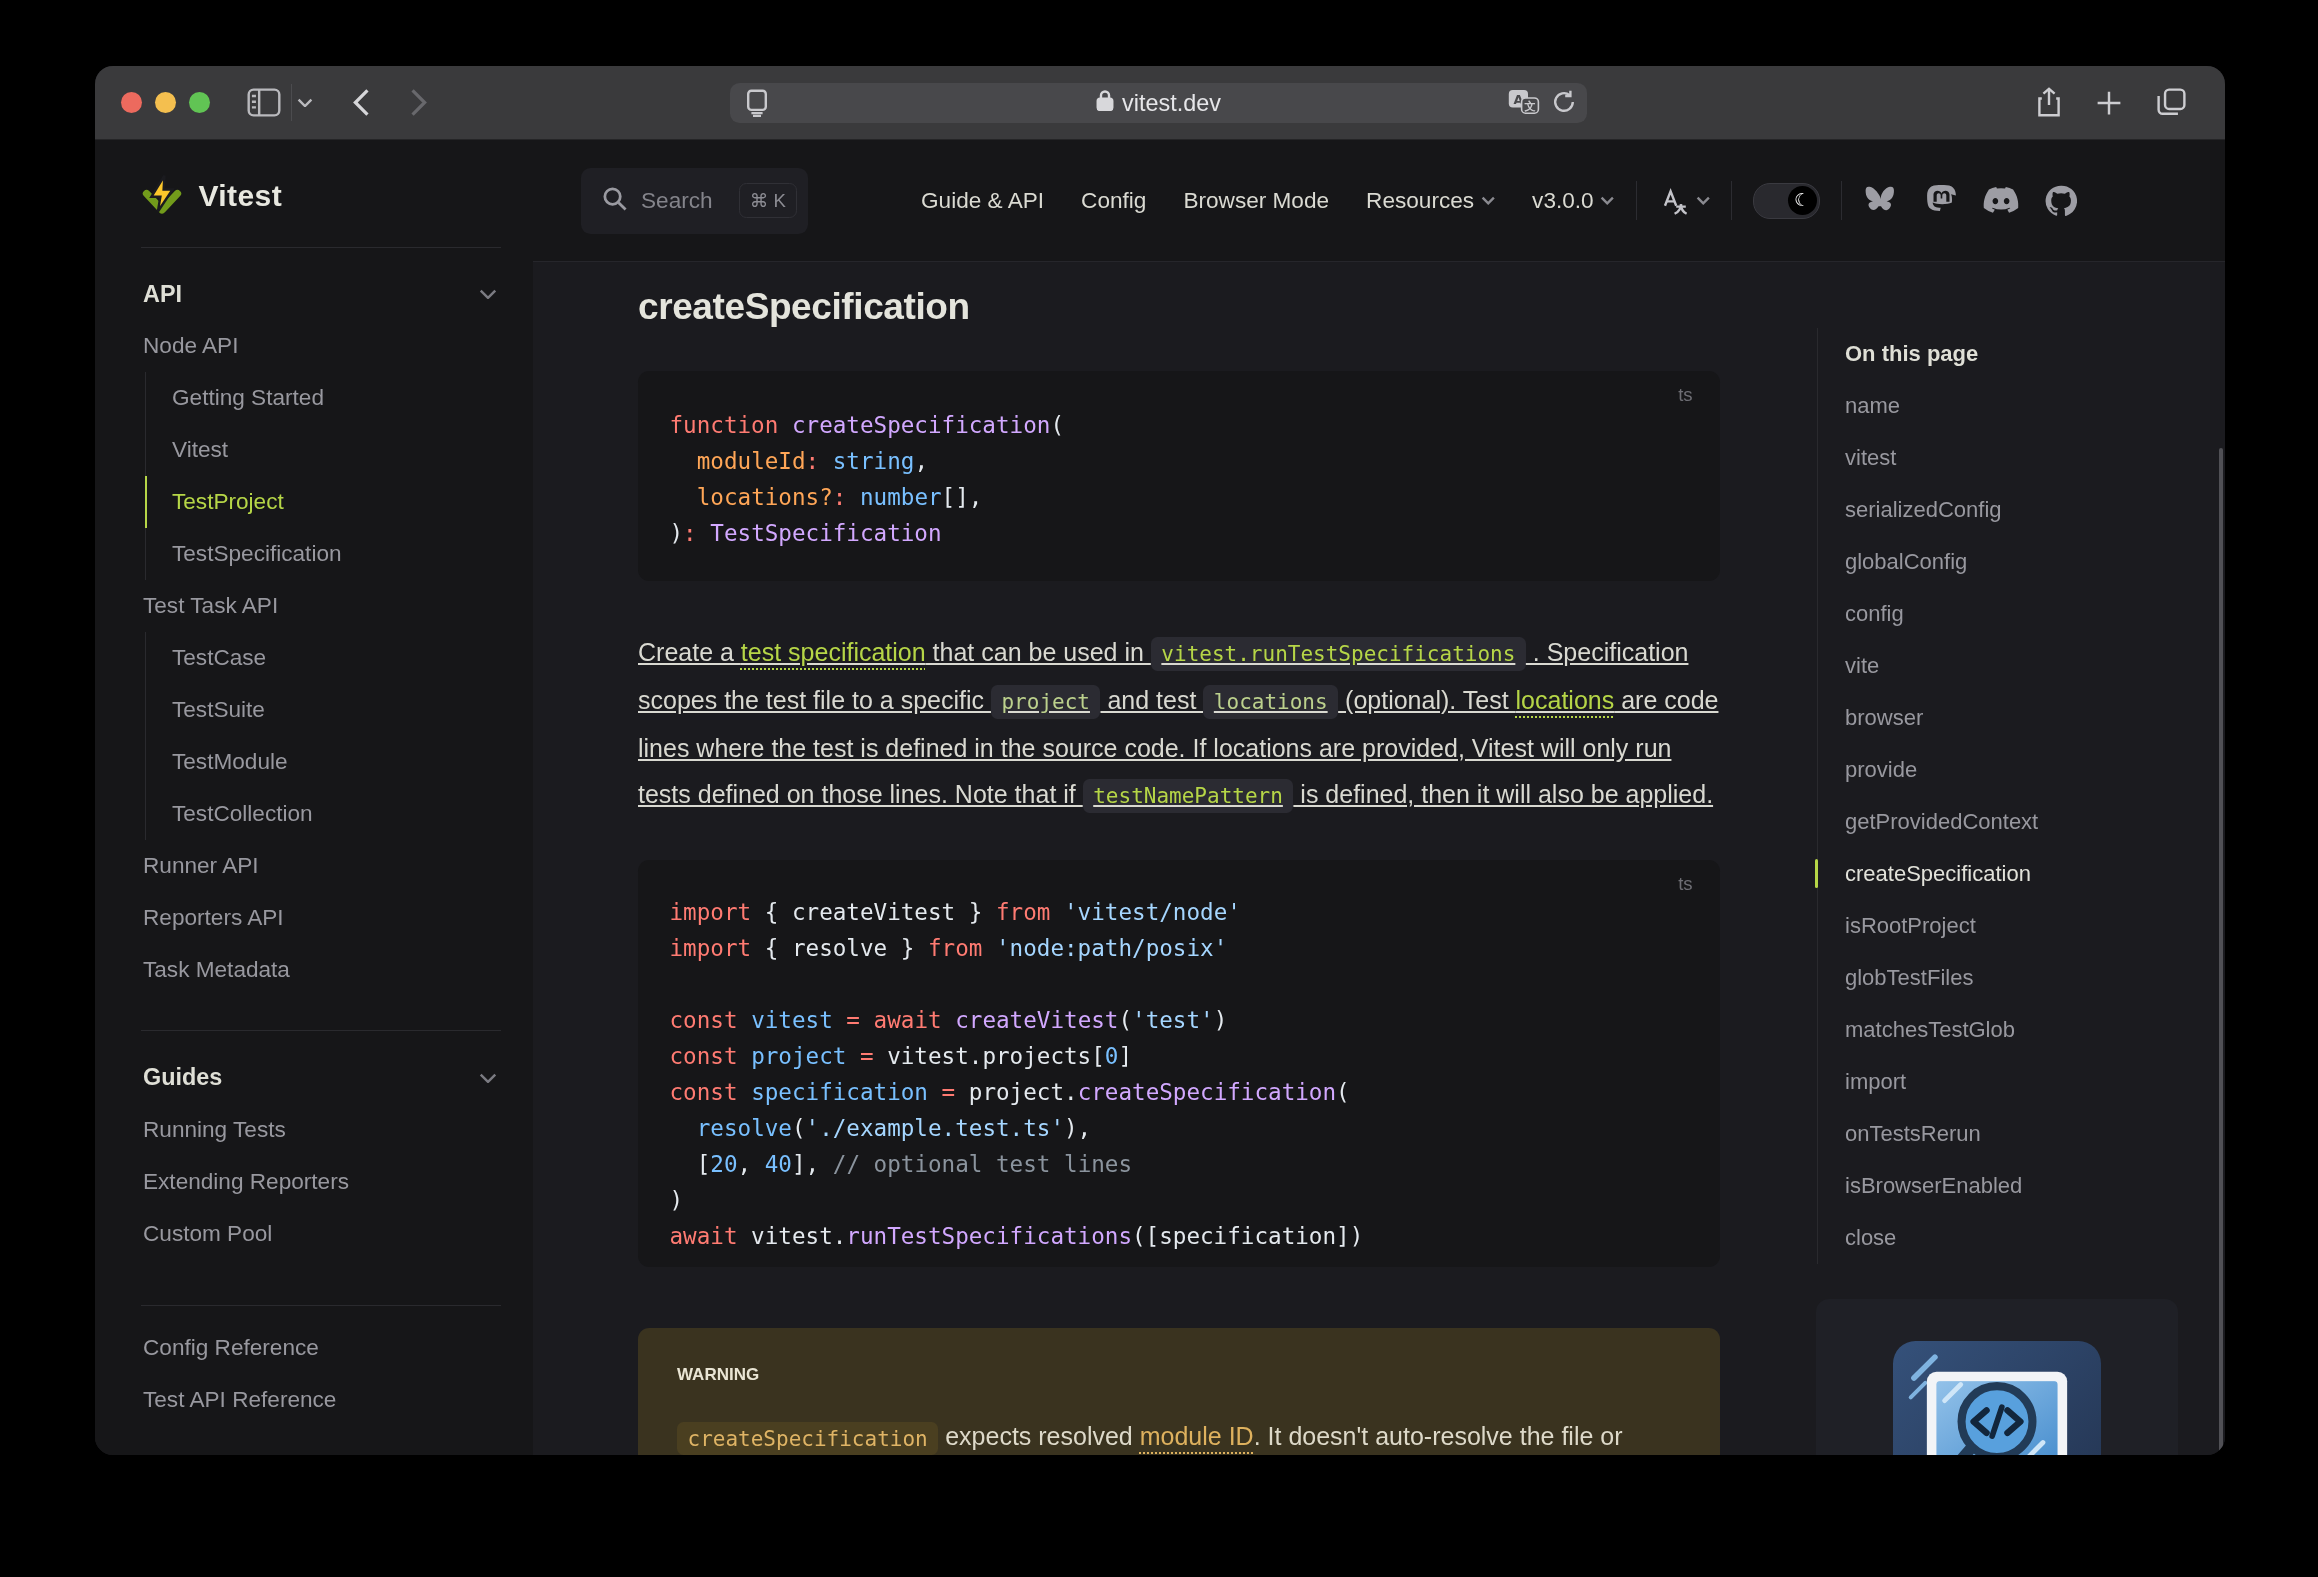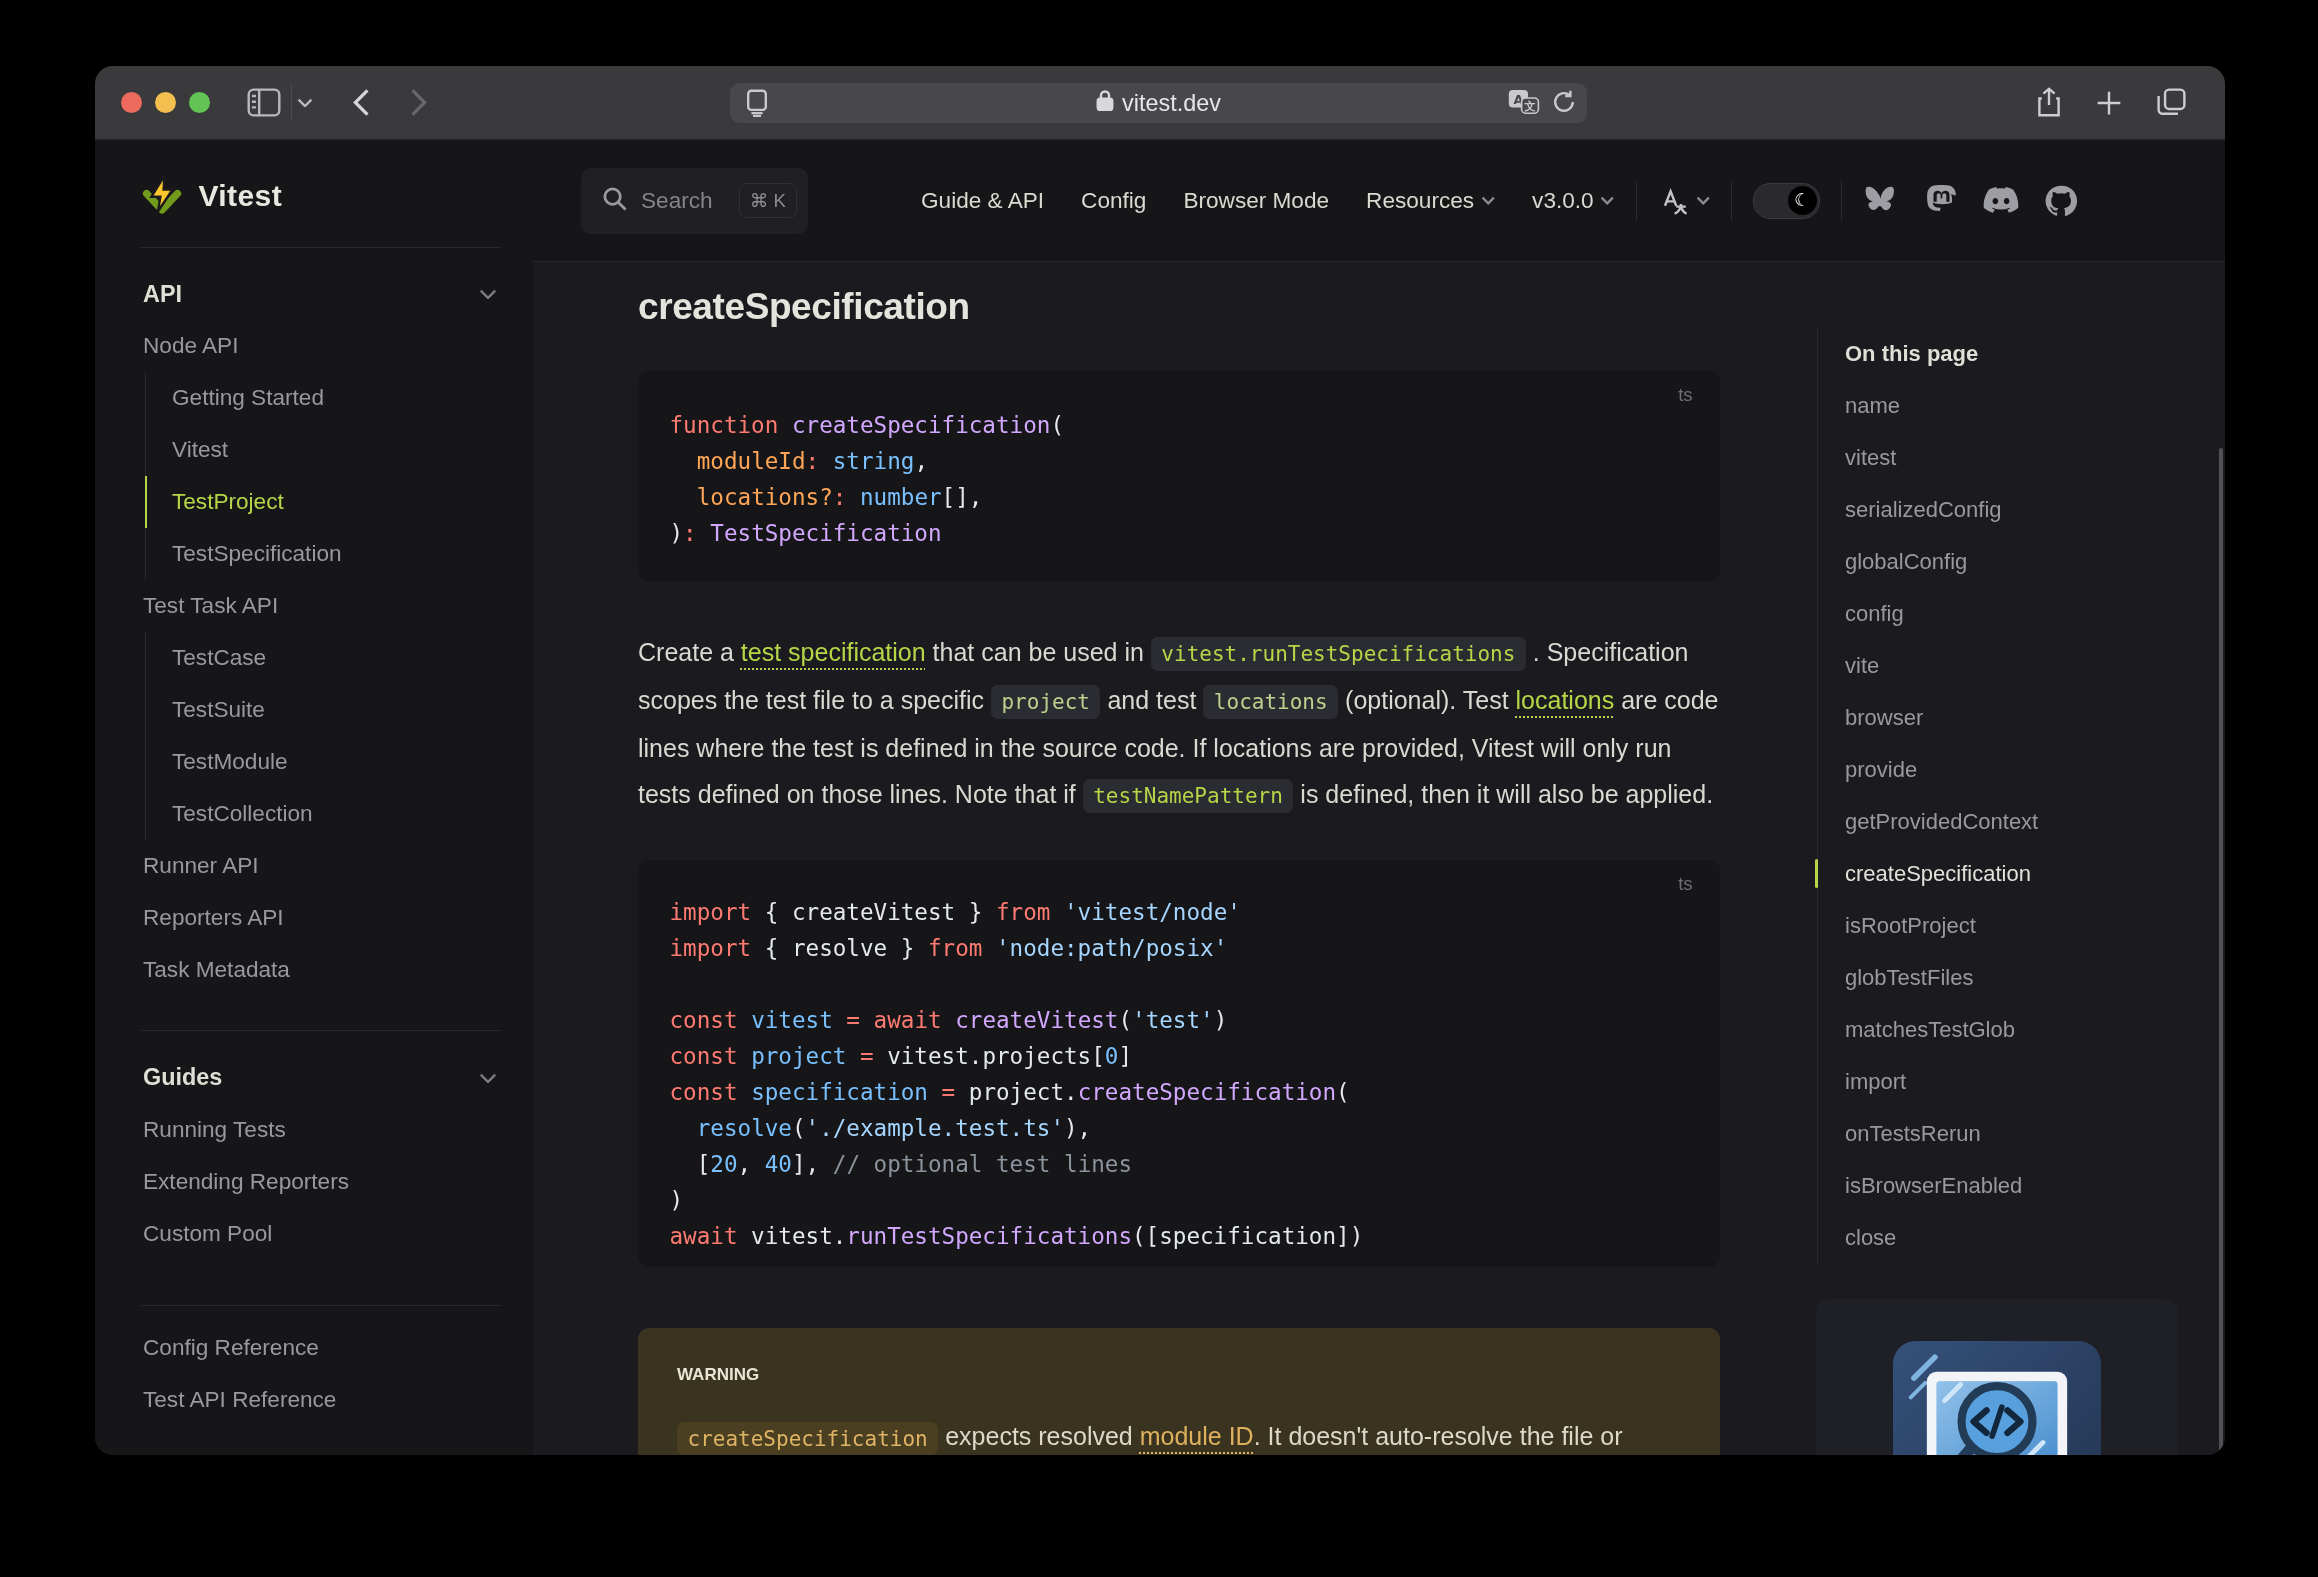--- a/index.html
+++ b/index.html
@@ -54,21 +54,21 @@
   .main{position:relative;flex:1;background:#1b1b1f;overflow:hidden;}
   .doc{position:absolute;left:105px;top:0;width:1082px;}
   h1.doc-h1{position:absolute;top:24px;left:0;margin:0;font-size:37px;font-weight:700;color:#e4e4dc;letter-spacing:-0.4px;}
   .codeblock{position:absolute;left:0;width:1082px;background:#161618;border-radius:11.3px;box-sizing:border-box;}
   .codeblock .lang{position:absolute;top:13px;right:27.4px;font-size:18.6px;color:#6e6e74;}
   .code{padding:34px 32px 0 31.5px;font-family:"DejaVu Sans Mono","Liberation Mono",monospace;font-size:22.6px;line-height:36px;white-space:pre;}
   #code1{top:109px;height:210px;} #code1 .code{padding-top:36px;line-height:36px;}
   #code2{top:598px;height:407px;}
   .tk-k{color:#ff7b72;} .tk-f{color:#d2a8ff;} .tk-v{color:#79c0ff;} .tk-s{color:#a5d6ff;}
   .tk-o{color:#ffa657;text-align:right;} .tk-n{color:#79c0ff;} .tk-c{color:#8b949e;} .tk-p{color:#e4e9ee;}
-  .para{position:absolute;top:342px;left:0;width:1088px;font-size:25px;line-height:46px;color:#d9d9d1;}
+  .para{position:absolute;top:342px;left:0;width:1088px;font-size:25px;line-height:46px;color:#d9d9d1;text-decoration:underline;}
   code.inline{font-family:"DejaVu Sans Mono","Liberation Mono",monospace;font-size:21px;background:#2b2b32;
     border-radius:6.5px;padding:4.8px 10.5px;color:#bcd18d;}
   a.glink{color:var(--green);text-decoration:underline dotted;text-decoration-thickness:1.6px;text-underline-offset:7.3px;cursor:pointer;}
   code.inline.glink{color:var(--green);}
   
   .warning{position:absolute;top:1066px;left:0;width:1082px;height:339px;border-radius:11.3px;background:#3a331f;box-sizing:border-box;padding:37px 39px;}
   .warning .wtitle{font-size:17px;font-weight:700;color:#e9e5d4;}
   .warning .wbody{margin-top:27.4px;font-size:25px;line-height:48px;color:#ddd9c9;}
   .warning code.inline{background:#4a3f20;color:#dfb465;}
   a.alink{color:#deb15e;text-decoration:underline dotted;text-decoration-thickness:1.6px;text-underline-offset:7.3px;cursor:pointer;}

